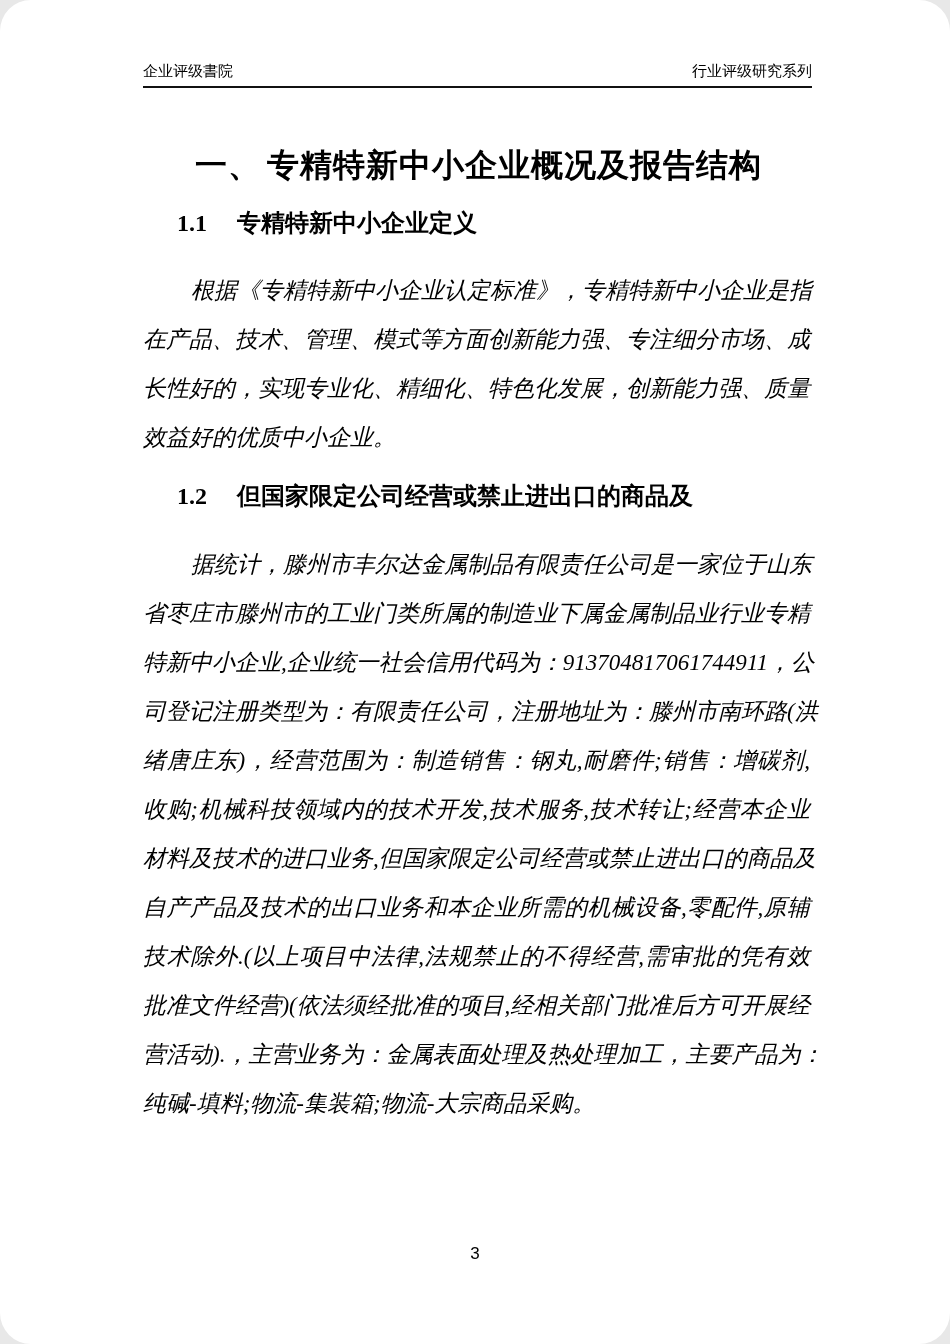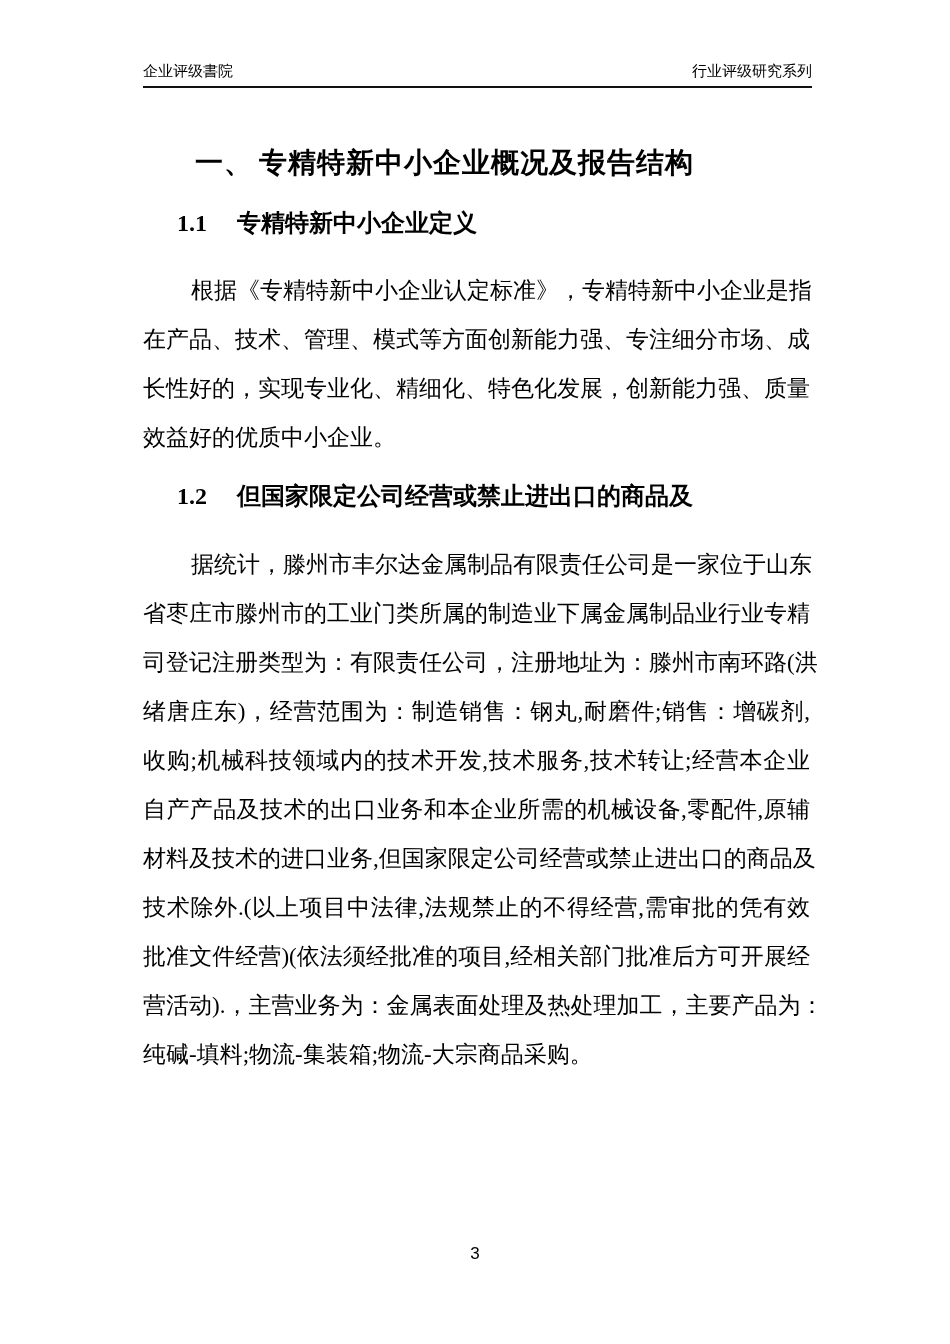--- a/index.html
+++ b/index.html
@@ -6,39 +6,40 @@
   html, body { background: #e8e8e8; }
   .page {
     position: relative;
     width: 950px;
     height: 1344px;
     margin: 0 auto;
     background: #ffffff;
     color: #000000;
     font-family: "Liberation Serif", "DejaVu Serif", serif;
     overflow: hidden;
+    border-radius: 31px;
   }
   .page-header {
     position: absolute;
     left: 143px;
     right: 138px;
     top: 62px;
     display: flex;
     justify-content: space-between;
     align-items: flex-end;
     font-size: 15px;
     padding-bottom: 5px;
     border-bottom: 2px solid #111111;
   }
   .h1 {
     position: absolute;
     top: 144px;
     left: 143px;
     width: 667px;
-    font-size: 28px;
+    font-size: 32px;
     font-weight: bold;
     padding-left: 52px;
     letter-spacing: 1px;
     white-space: nowrap;
   }
   .h2 {
     position: absolute;
     left: 143px;
     width: 667px;
     font-size: 24px;
@@ -58,20 +59,21 @@
   }
   .para-1 { top: 266px; }
   .para-2 { top: 540px; }
   .line {
     line-height: 49px;
     height: 49px;
     text-align: justify;
     text-align-last: justify;
     text-justify: inter-character;
     white-space: nowrap;
+    font-style: italic;
   }
   .line.indent { padding-left: 48px; }
   .line.last { text-align-last: left; }
   .page-footer {
     position: absolute;
     top: 1244px;
     left: 0;
     width: 100%;
     text-align: center;
     font-size: 17px;
@@ -103,25 +105,26 @@
     <div class="line last">效益好的优质中小企业。</div>
   </div>
 
   <div class="h2 h2-12">
     <span class="sec-num">1.2</span><span>但国家限定公司经营或禁止进出口的商品及</span>
   </div>
 
   <div class="para para-2">
     <div class="line indent">据统计，滕州市丰尔达金属制品有限责任公司是一家位于山东</div>
     <div class="line">省枣庄市滕州市的工业门类所属的制造业下属金属制品业行业专精</div>
+    <div class="line">特新中小企业,企业统一社会信用代码为：913704817061744911，公</div>
     <div class="line">司登记注册类型为：有限责任公司，注册地址为：滕州市南环路(洪</div>
     <div class="line">绪唐庄东)，经营范围为：制造销售：钢丸,耐磨件;销售：增碳剂,</div>
     <div class="line">收购;机械科技领域内的技术开发,技术服务,技术转让;经营本企业</div>
+    <div class="line">材料及技术的进口业务,但国家限定公司经营或禁止进出口的商品及</div>
     <div class="line">自产产品及技术的出口业务和本企业所需的机械设备,零配件,原辅</div>
-    <div class="line">材料及技术的进口业务,但国家限定公司经营或禁止进出口的商品及</div>
     <div class="line">技术除外.(以上项目中法律,法规禁止的不得经营,需审批的凭有效</div>
     <div class="line">批准文件经营)(依法须经批准的项目,经相关部门批准后方可开展经</div>
     <div class="line">营活动).，主营业务为：金属表面处理及热处理加工，主要产品为：</div>
     <div class="line last">纯碱-填料;物流-集装箱;物流-大宗商品采购。</div>
   </div>
 
   <div class="page-footer">3</div>
 
 </div>
 

